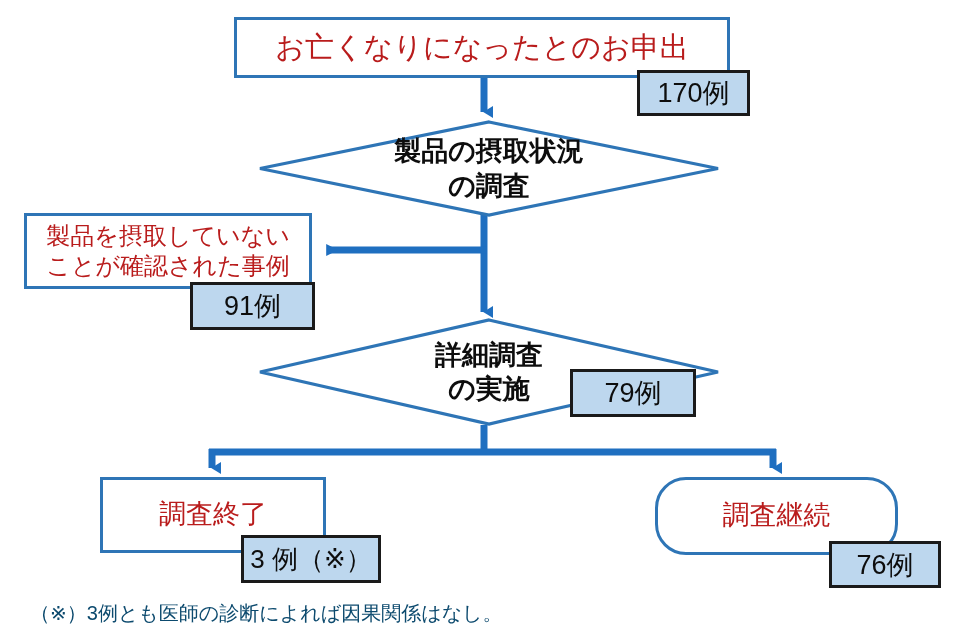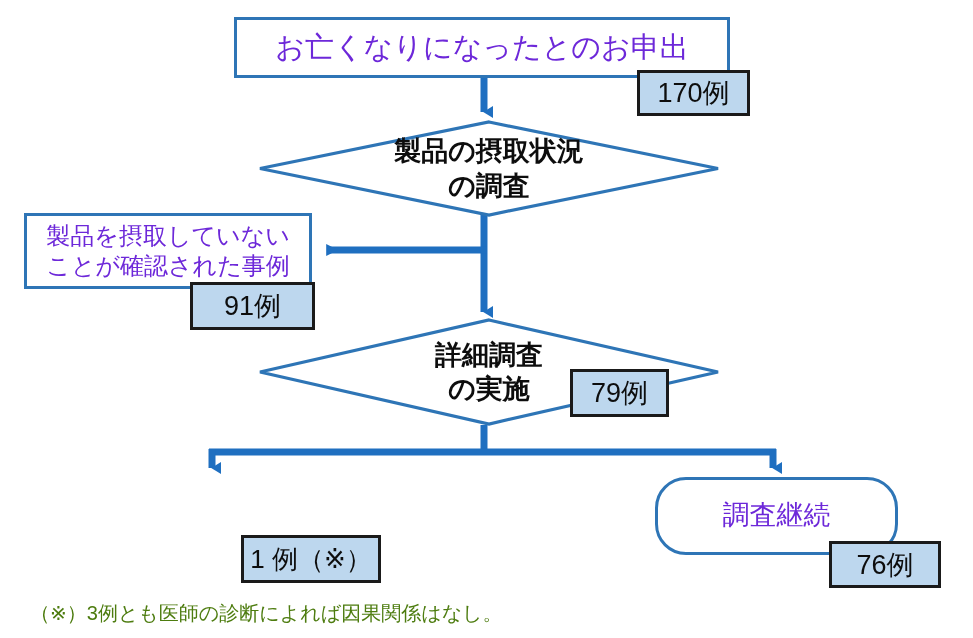--- a/index.html
+++ b/index.html
@@ -35,21 +35,21 @@
     position: absolute;
     z-index: 2;
     box-sizing: border-box;
     border: 3px solid #2e75b6;
     background: #ffffff;
     display: flex;
     align-items: center;
     justify-content: center;
     text-align: left;
     line-height: 1.24;
-    color: #6d28d9;
+    color: #b91c1c;
     white-space: pre-line;
   }
 
   
   .diamond {
     position: absolute;
     z-index: 2;
   }
   .diamond svg {
     position: absolute;
@@ -87,21 +87,21 @@
     justify-content: center;
     text-align: center;
     color: #0d0d0d;
     white-space: nowrap;
   }
 
   
   .footnote {
     position: absolute;
     z-index: 4;
-    color: #4d7c0f;
+    color: #0c4a6e;
     white-space: nowrap;
     text-align: center;
   }
 </style>
 </head>
 <body>
 
 <div id="canvas">
 
   <svg id="connectors" viewBox="0 0 973 638" xmlns="http://www.w3.org/2000/svg">
@@ -161,26 +161,29 @@
 
   <div class="diamond" style="left:258px; top:318px; width:462px; height:108px;">
     <svg viewBox="0 0 462 108" preserveAspectRatio="none">
       <polygon points="231,2 460,54 231,106 2,54" fill="#ffffff" stroke="#2e75b6" stroke-width="3.2" vector-effect="non-scaling-stroke"></polygon>
     </svg>
     <div class="dlabel" style="font-size:27px;font-weight:bold;">
       <span>詳細調査
 の実施</span>
     </div>
   </div>
-  <div class="badge" style="left:570px; top:369px; width:99px; height:48px; font-size:27px;text-align:right;">
+  <div class="badge" style="left:570px; top:369px; width:126px; height:48px; font-size:27px;text-align:right;">
     <span>79例</span>
   </div>
 
+  <div class="box" style="left:100px; top:477px; width:226px; height:76px; font-size:27px;">
+    <span>調査終了</span>
+  </div>
   <div class="badge" style="left:241px; top:535px; width:140px; height:48px; font-size:26px;">
-    <span>1 例（※）</span>
+    <span>3 例（※）</span>
   </div>
 
   <div class="box" style="left:655px; top:477px; width:243px; height:78px; font-size:27px;border-radius:31px;">
     <span>調査継続</span>
   </div>
   <div class="badge" style="left:829px; top:541px; width:112px; height:47px; font-size:27px;">
     <span>76例</span>
   </div>
 
   <div class="footnote" style="left:30px; top:600px; font-size:20px;">

